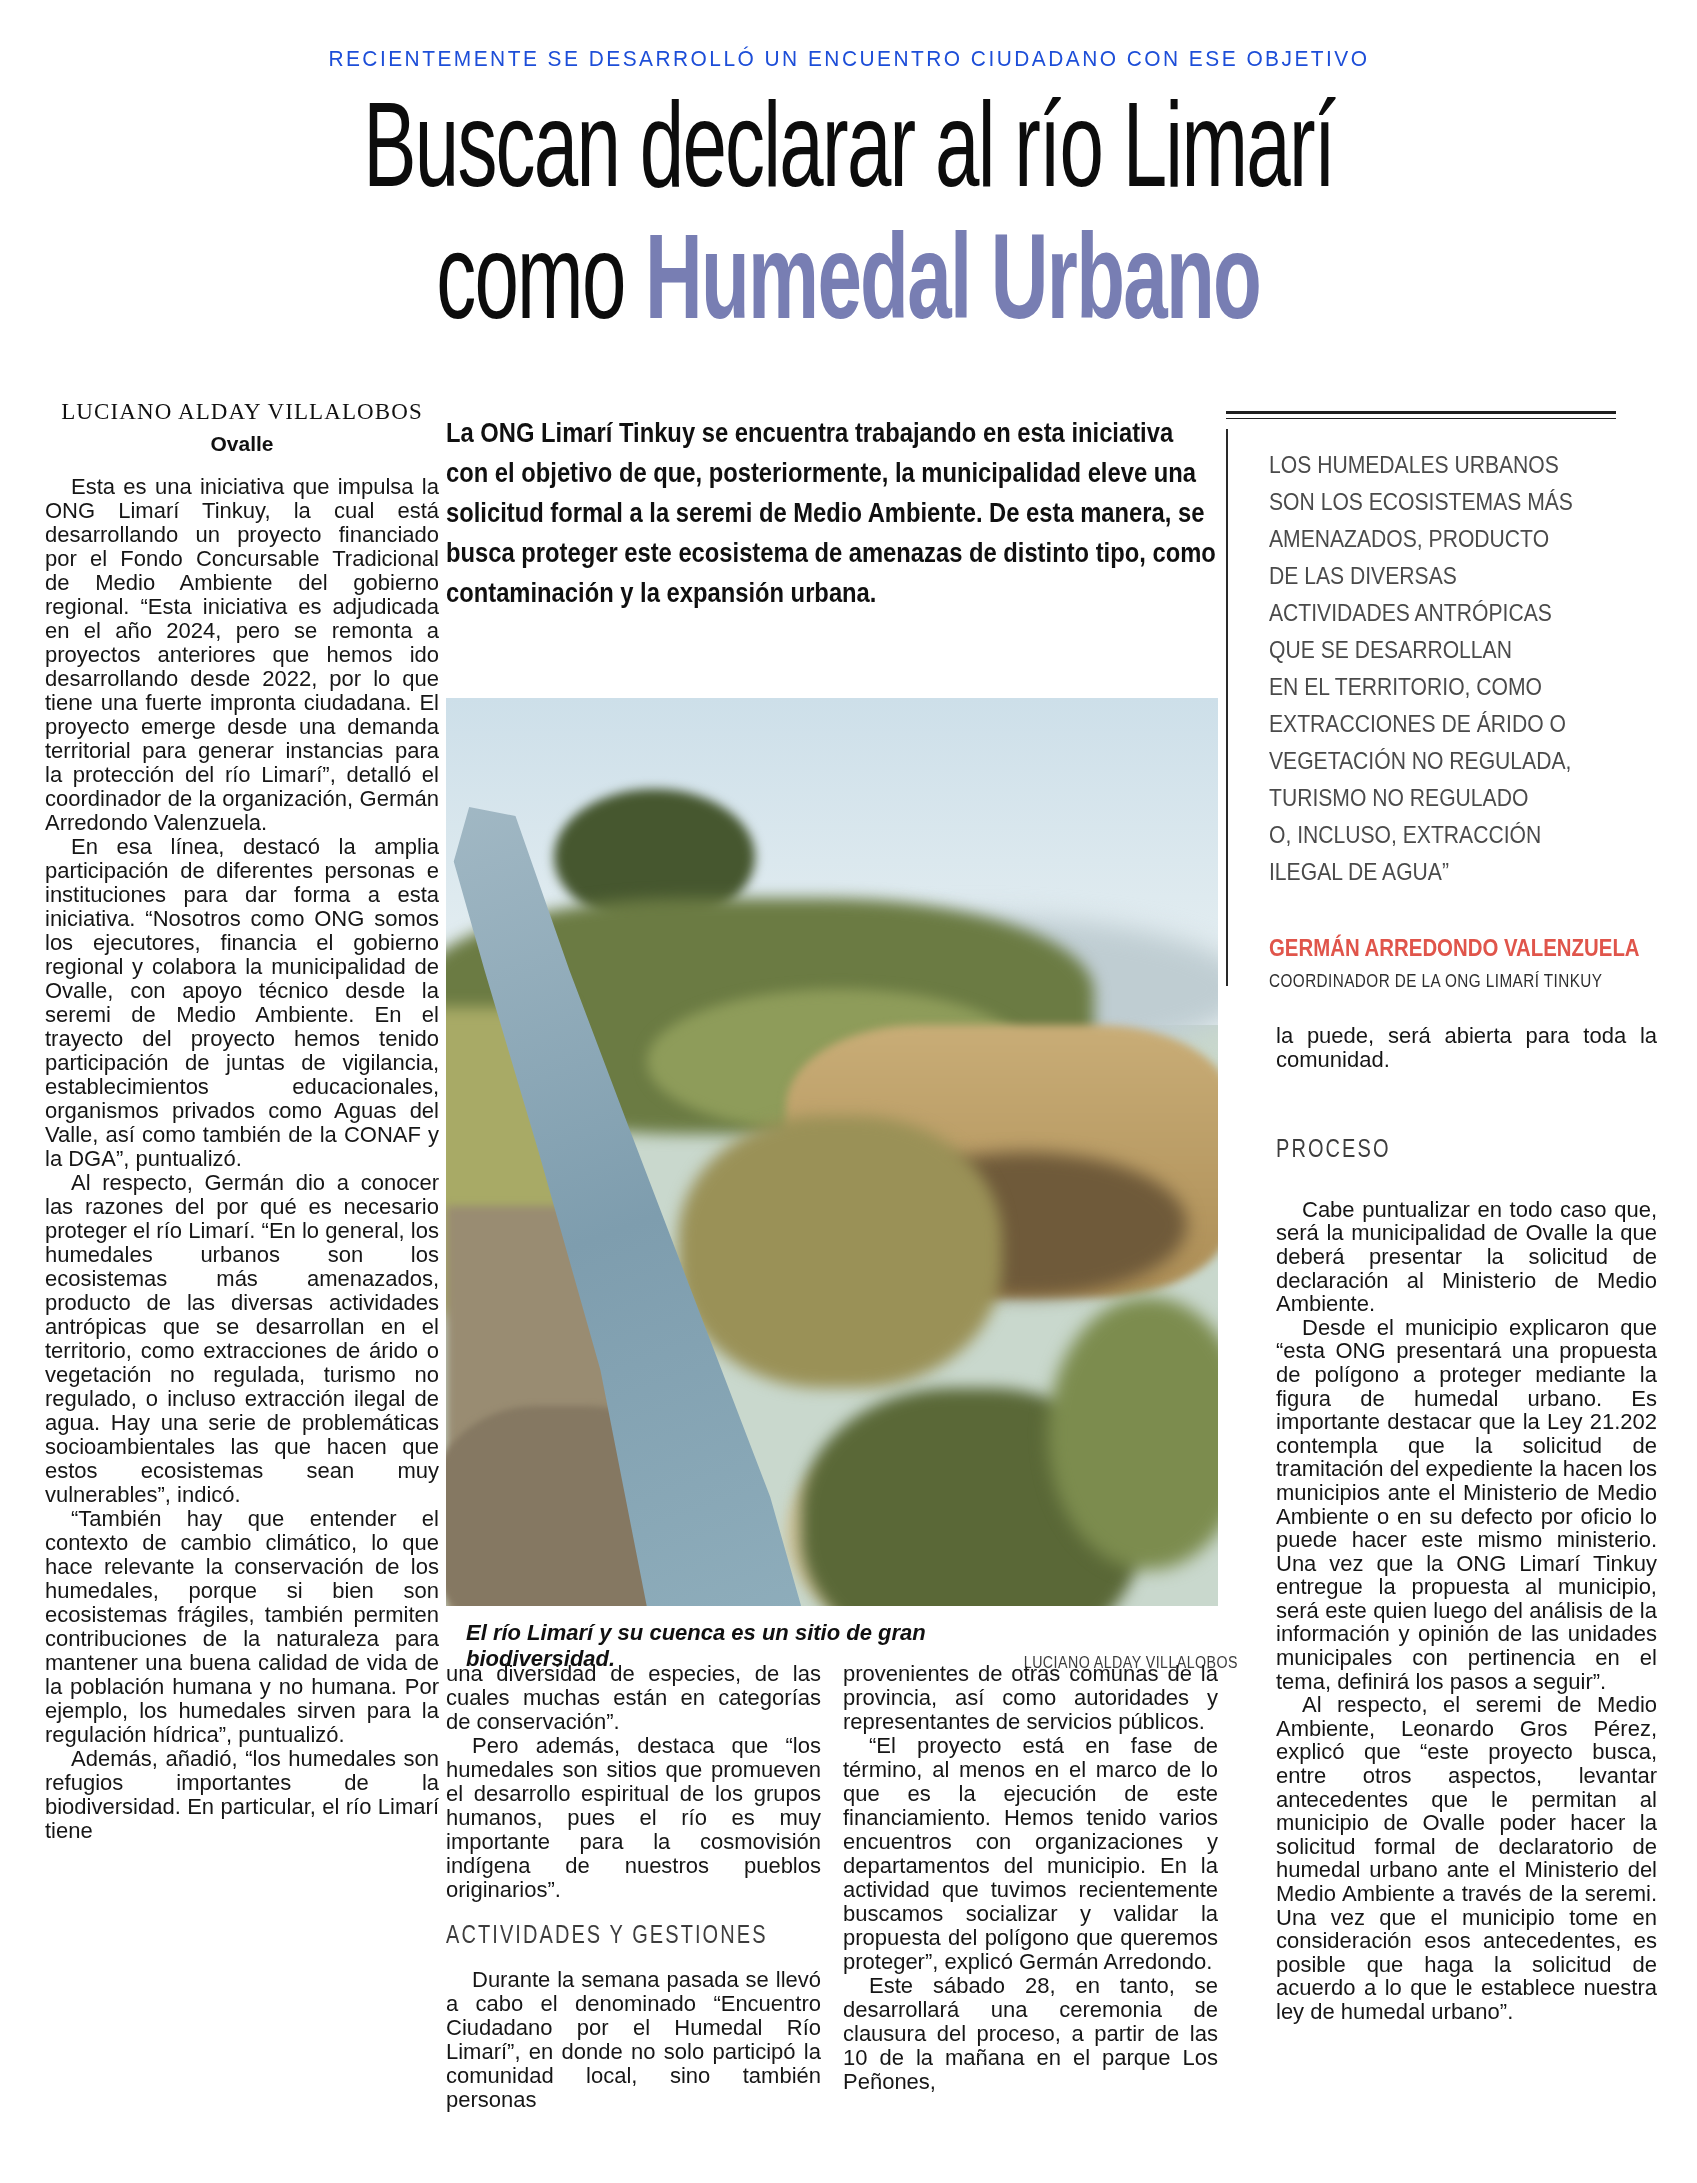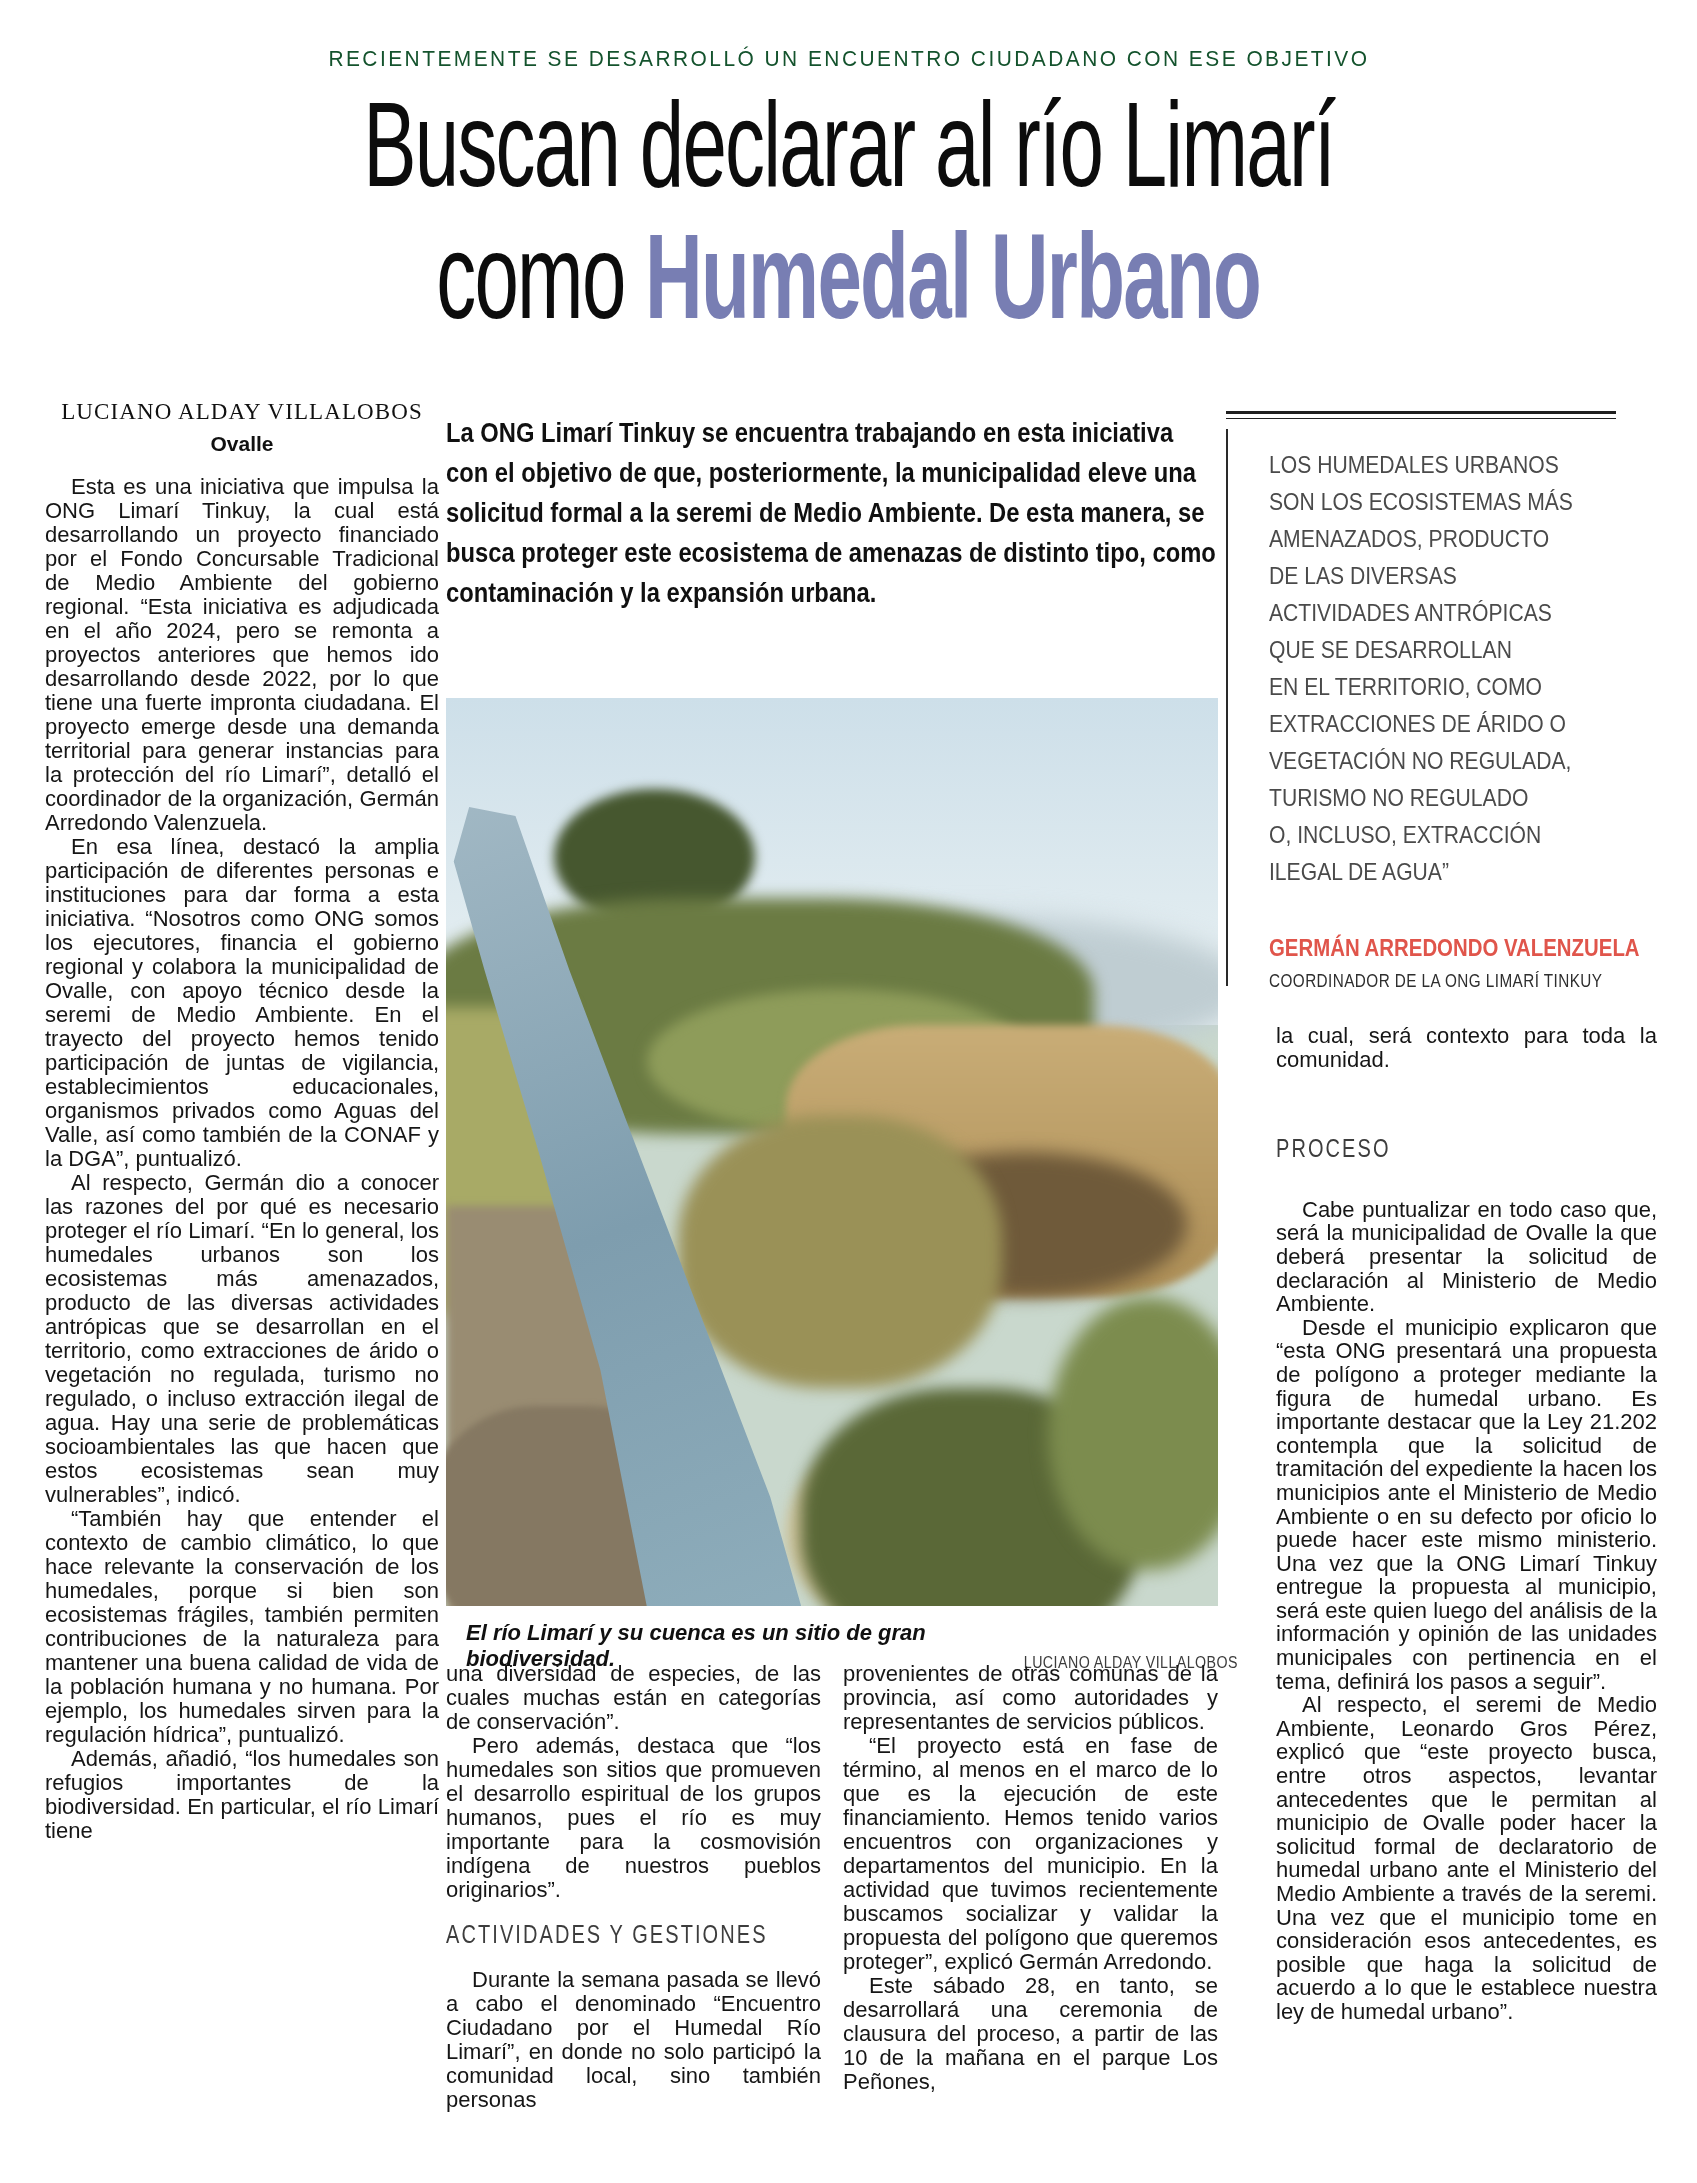--- a/index.html
+++ b/index.html
@@ -1,21 +1,21 @@
 <!DOCTYPE html>
 <html style="--headline-accent: #787eb3; --attribution-accent: #e0554b;font-size:8.4px"><head>
 <meta charset="utf-8">
 <style>
   html,body{margin:0;padding:0;background:#ffffff;}
   .page{position:relative;width:1697px;height:2183px;background:#ffffff;overflow:hidden;
         font-family:"Liberation Sans",sans-serif;color:#161616;}
 
   
   .kicker{position:absolute;top:46px;left:0;width:100%;text-align:center;
-          font-size:22px;color:#14532d;}
+          font-size:22px;color:#1d4ed8;}
   .kicker-inner{display:inline-block;transform:scaleX(.95);transform-origin:50% 50%;
           letter-spacing:2.6px;white-space:nowrap;}
   .headline{position:absolute;top:78px;left:0;width:100%;text-align:center;color:#0c0c0c;}
   .hl-line{font-size:121px;line-height:132px;font-weight:400;}
   .hl-inner{display:inline-block;transform:scaleX(.66);transform-origin:50% 50%;
           letter-spacing:-2.6px;white-space:nowrap;}
   .hl-accent{color:var(--headline-accent,#787eb3);font-weight:700;}
 
   
   .byline{position:absolute;left:45px;top:399px;width:394px;text-align:center;}
@@ -169,21 +169,21 @@
 EXTRACCIONES DE ÁRIDO O
 VEGETACIÓN NO REGULADA,
 TURISMO NO REGULADO
 O, INCLUSO, EXTRACCIÓN
 ILEGAL DE AGUA”</div>
     <div><span class="pq-name">GERMÁN ARREDONDO VALENZUELA</span></div>
     <div><span class="pq-role">COORDINADOR DE LA ONG LIMARÍ TINKUY</span></div>
   </div>
 
   <div class="col col4">
-    <p class="noindent">la cual, será contexto para toda la comunidad.</p>
+    <p class="noindent">la puede, será abierta para toda la comunidad.</p>
     <h3 class="subhead"><span class="subhead-inner">PROCESO</span></h3>
     <p>Cabe puntualizar en todo caso que, será la municipalidad de Ovalle la que deberá presentar la solicitud de declaración al Ministerio de Medio Ambiente.</p>
     <p>Desde el municipio explicaron que “esta ONG presentará una propuesta de polígono a proteger mediante la figura de humedal urbano. Es importante destacar que la Ley 21.202 contempla que la solicitud de tramitación del expediente la hacen los municipios ante el Ministerio de Medio Ambiente o en su defecto por oficio lo puede hacer este mismo ministerio. Una vez que la ONG Limarí Tinkuy entregue la propuesta al municipio, será este quien luego del análisis de la información y opinión de las unidades municipales con pertinencia en el tema, definirá los pasos a seguir”.</p>
     <p>Al respecto, el seremi de Medio Ambiente, Leonardo Gros Pérez, explicó que “este proyecto busca, entre otros aspectos, levantar antecedentes que le permitan al municipio de Ovalle poder hacer la solicitud formal de declaratorio de humedal urbano ante el Ministerio del Medio Ambiente a través de la seremi. Una vez que el municipio tome en consideración esos antecedentes, es posible que haga la solicitud de acuerdo a lo que le establece nuestra ley de humedal urbano”.</p>
   </div>
 
 </div>
 
 
 </body></html>

